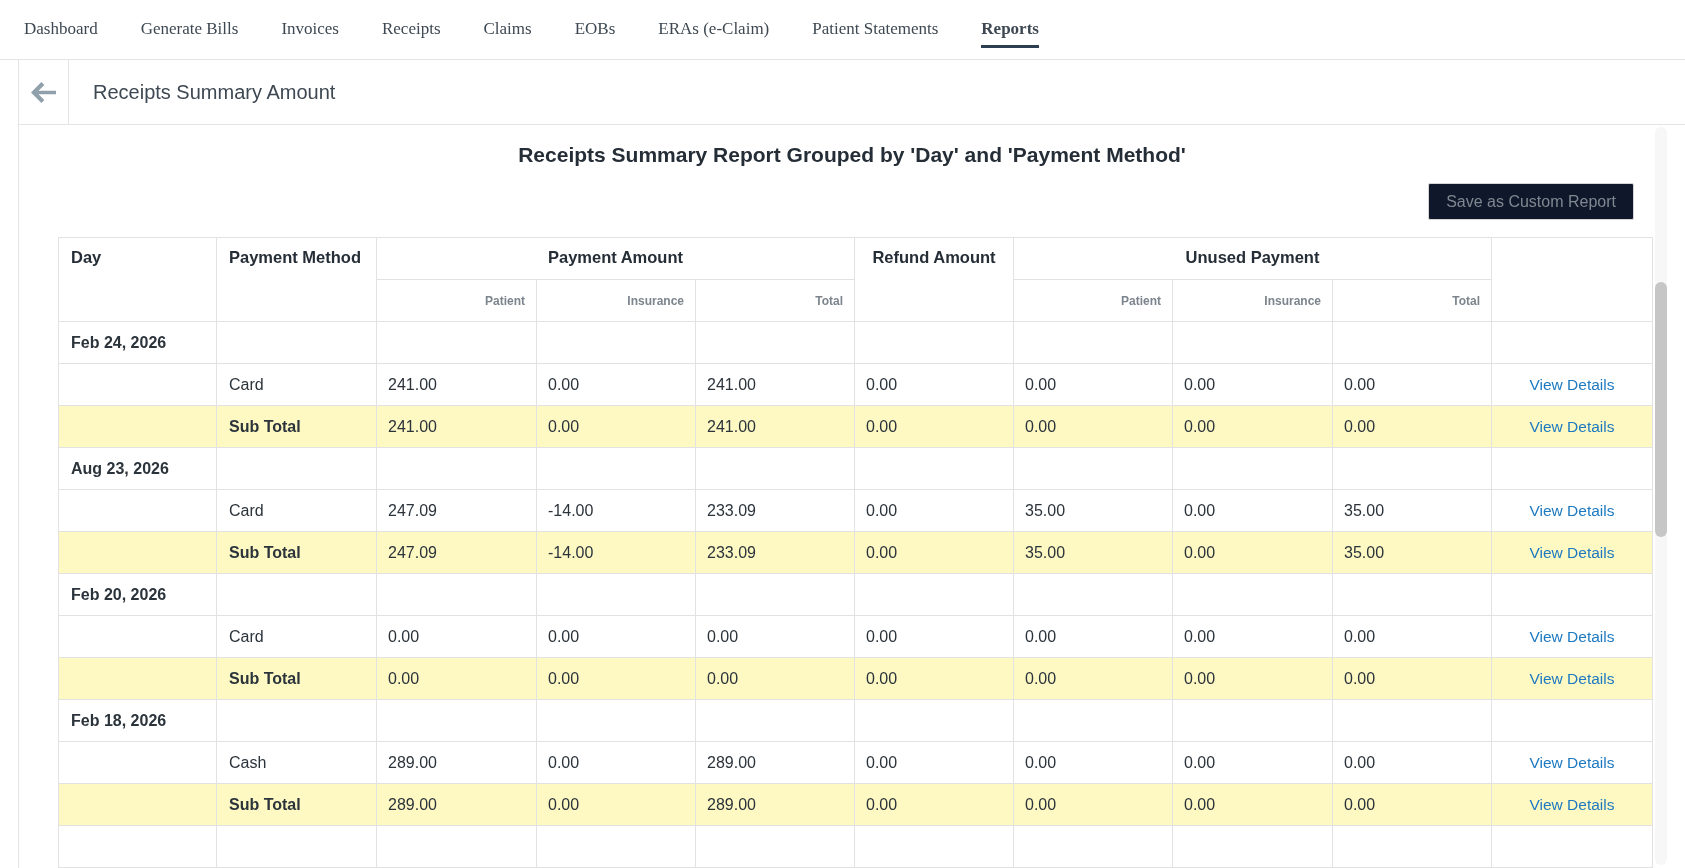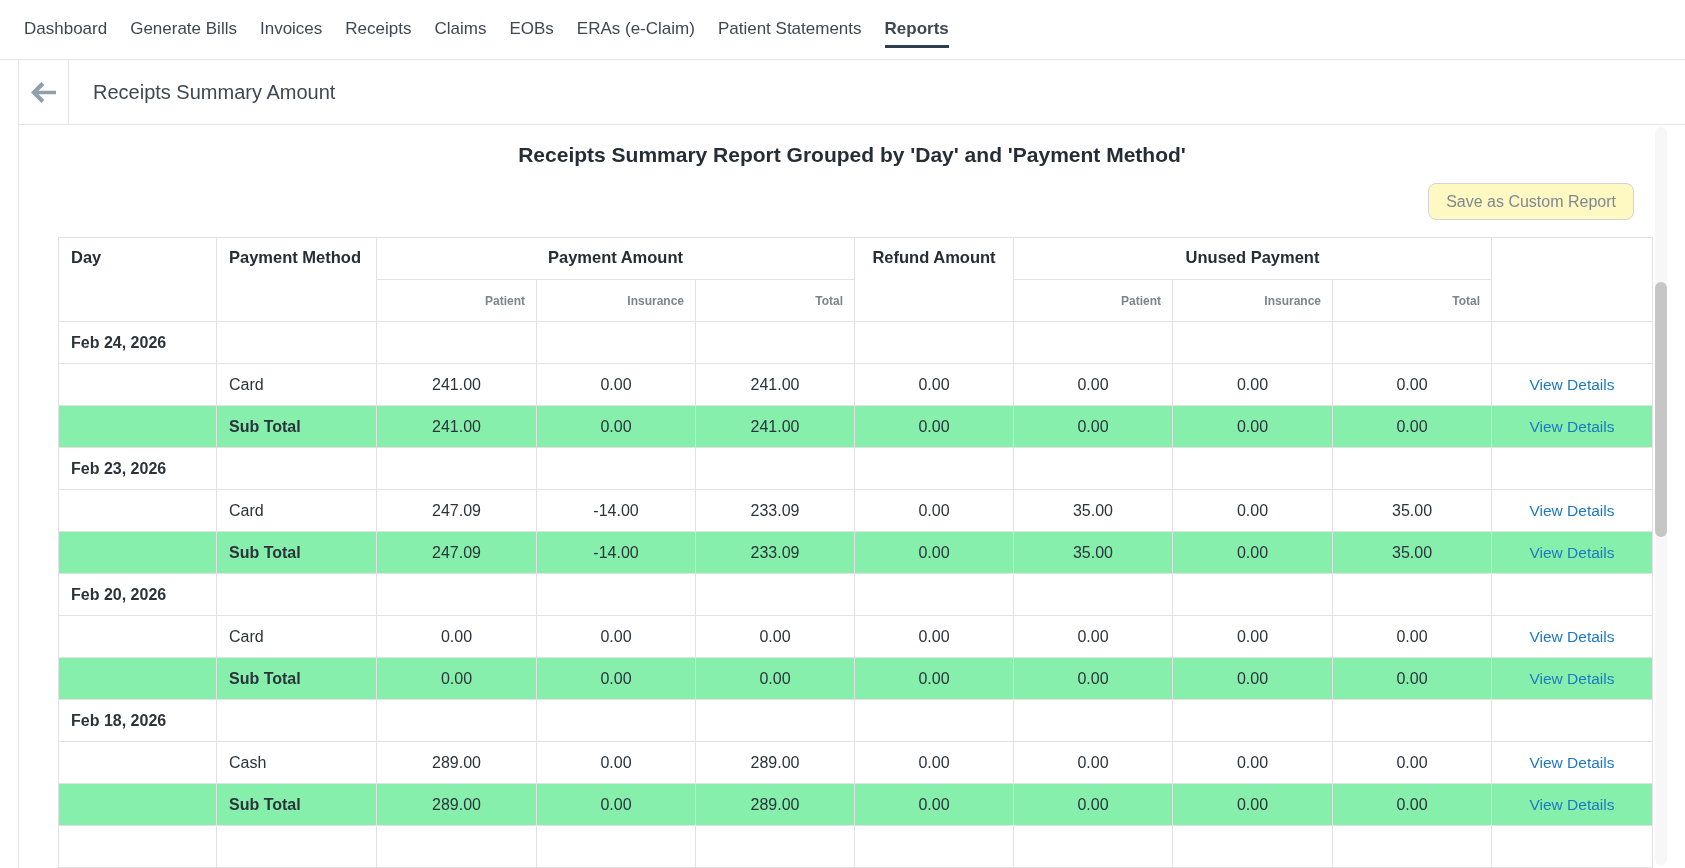--- a/index.html
+++ b/index.html
@@ -6,22 +6,22 @@
   html, body { margin: 0; padding: 0; }
   body {
     width: 1685px; height: 868px; overflow: hidden;
     font-family: "Liberation Sans", sans-serif;
     background: #ffffff; color: #3a434b;
   }
 
   
   .top-nav {
     height: 60px; display: flex; align-items: center;
-    gap: 23px; padding: 0 24px;
-    border-bottom: 1px solid #e4e4e4; background: #fff;
+    gap: 43px; padding: 0 24px;
+    border-bottom: 1px solid #e4e4e4; background: #fff; font-family: Liberation Serif, serif;
   }
   .nav-item {
     font-size: 17px; color: #3e4852; text-decoration: none;
     padding: 7px 0 6px; border-bottom: 3px solid transparent; cursor: pointer;
     white-space: nowrap;
   }
   .nav-item.active { font-weight: bold; border-bottom-color: var(--active-underline, #2c3e50); }
 
   
   .content-panel { margin-left: 18px; height: 808px; border-left: 1px solid #e4e4e4; background: #fff; }
@@ -35,22 +35,22 @@
   .report-area { position: relative; height: 743px; overflow: hidden; }
 
   .report-title { margin-top: 15px; text-align: center; font-size: 21px; font-weight: bold; color: #252d36; line-height: 29px; }
   .report-subtitle { margin-top: 6px; text-align: center; font-size: 16px; color: #252d36; line-height: 22px; }
   .report-subtitle span { margin: 0 3px; }
   .f-label, .f-date { font-weight: bold; }
   .f-word { font-weight: normal; color: #4a545e; font-size: 15px; }
 
   .actions-row { display: flex; justify-content: flex-end; gap: 11px; margin: 14px 51px 0 0; }
   .btn {
-    height: 37px; padding: 12px 17px; background: #fef9c3;
-    border: 1px solid #d4d4d4; border-radius: 8px;
+    height: 37px; padding: 12px 17px; background: #0f172a;
+    border: 1px solid #d4d4d4; border-radius: 2px;
     font-size: 16px; color: #7f8890; font-family: inherit;
     cursor: pointer; display: flex; align-items: center; gap: 10px;
   }
   .caret { font-size: 10px; color: #7f8890; line-height: 1; }
 
   
   table.report-table {
     margin: 17px 0 0 39px; width: 1594px;
     border-collapse: collapse; table-layout: fixed;
   }
@@ -61,24 +61,24 @@
     white-space: normal; line-height: 20px;
   }
   .th-main.left { text-align: left; }
   .th-sub {
     font-size: 12px; font-weight: bold; color: #7c858d;
     text-align: right; padding: 0 11px; height: 42px; vertical-align: middle;
   }
   .report-table td { height: 42px; padding: 0 12px; font-size: 16px; color: #2b333b; vertical-align: middle; }
   .day-cell { font-weight: bold; color: #252d36; }
   .subtotal-label { font-weight: bold; }
-  .num-cell { text-align: center; padding: 0 11px !important; }
+  .num-cell { text-align: left; padding: 0 11px !important; }
   .details-cell { text-align: center; }
   .view-details { color: var(--link-color, #1d79c0); text-decoration: none; font-size: 15.5px; cursor: pointer; }
-  .subtotal-row td { background: #86efac; }
+  .subtotal-row td { background: #fef9c3; }
 
   
   .scrollbar-track {
     position: absolute; top: 2px; right: 18px; width: 12px; height: 738px;
     background: #f7f7f7; border-radius: 6px;
   }
   .scrollbar-thumb {
     position: absolute; top: 155px; left: 0; width: 12px; height: 255px;
     background: #c6c6c6; border-radius: 6px; cursor: pointer;
   }
@@ -182,21 +182,21 @@
             <td class="num-cell">241.00</td>
             <td class="num-cell">0.00</td>
             <td class="num-cell">241.00</td>
             <td class="num-cell">0.00</td>
             <td class="num-cell">0.00</td>
             <td class="num-cell">0.00</td>
             <td class="num-cell">0.00</td>
             <td class="details-cell"><a class="view-details">View Details</a></td>
           </tr>
           <tr class="group-row">
-            <td class="day-cell">Feb 23, 2026</td>
+            <td class="day-cell">Aug 23, 2026</td>
             <td></td>
             <td></td>
             <td></td>
             <td></td>
             <td></td>
             <td></td>
             <td></td>
             <td></td>
             <td></td>
           </tr>

